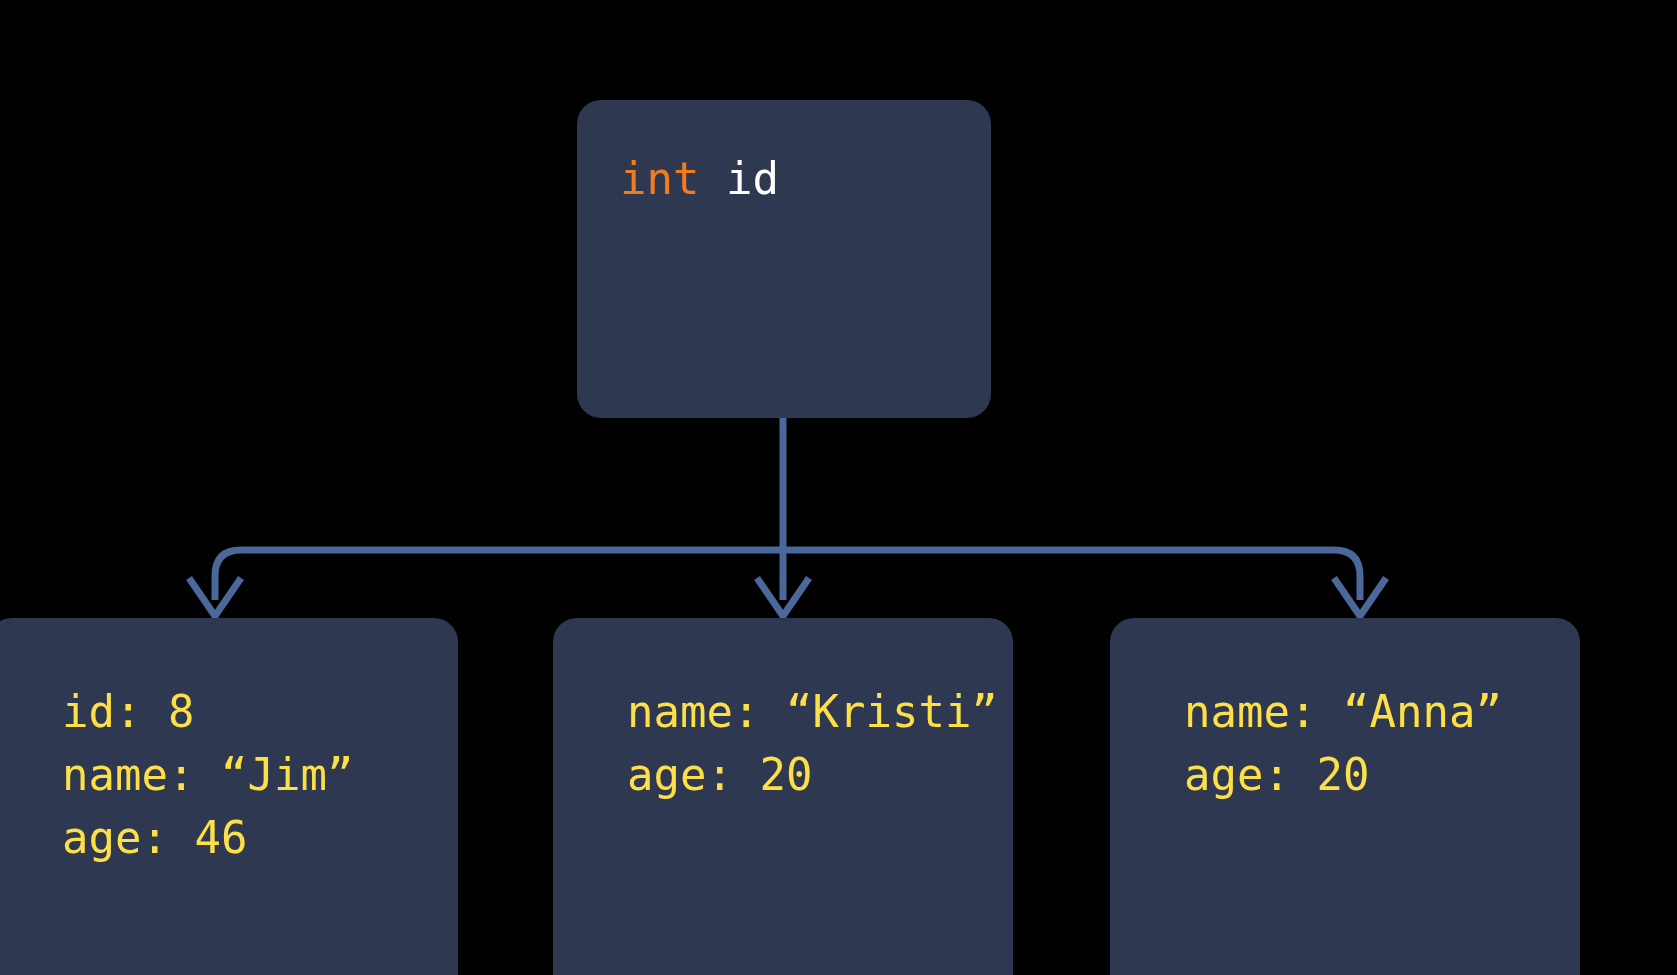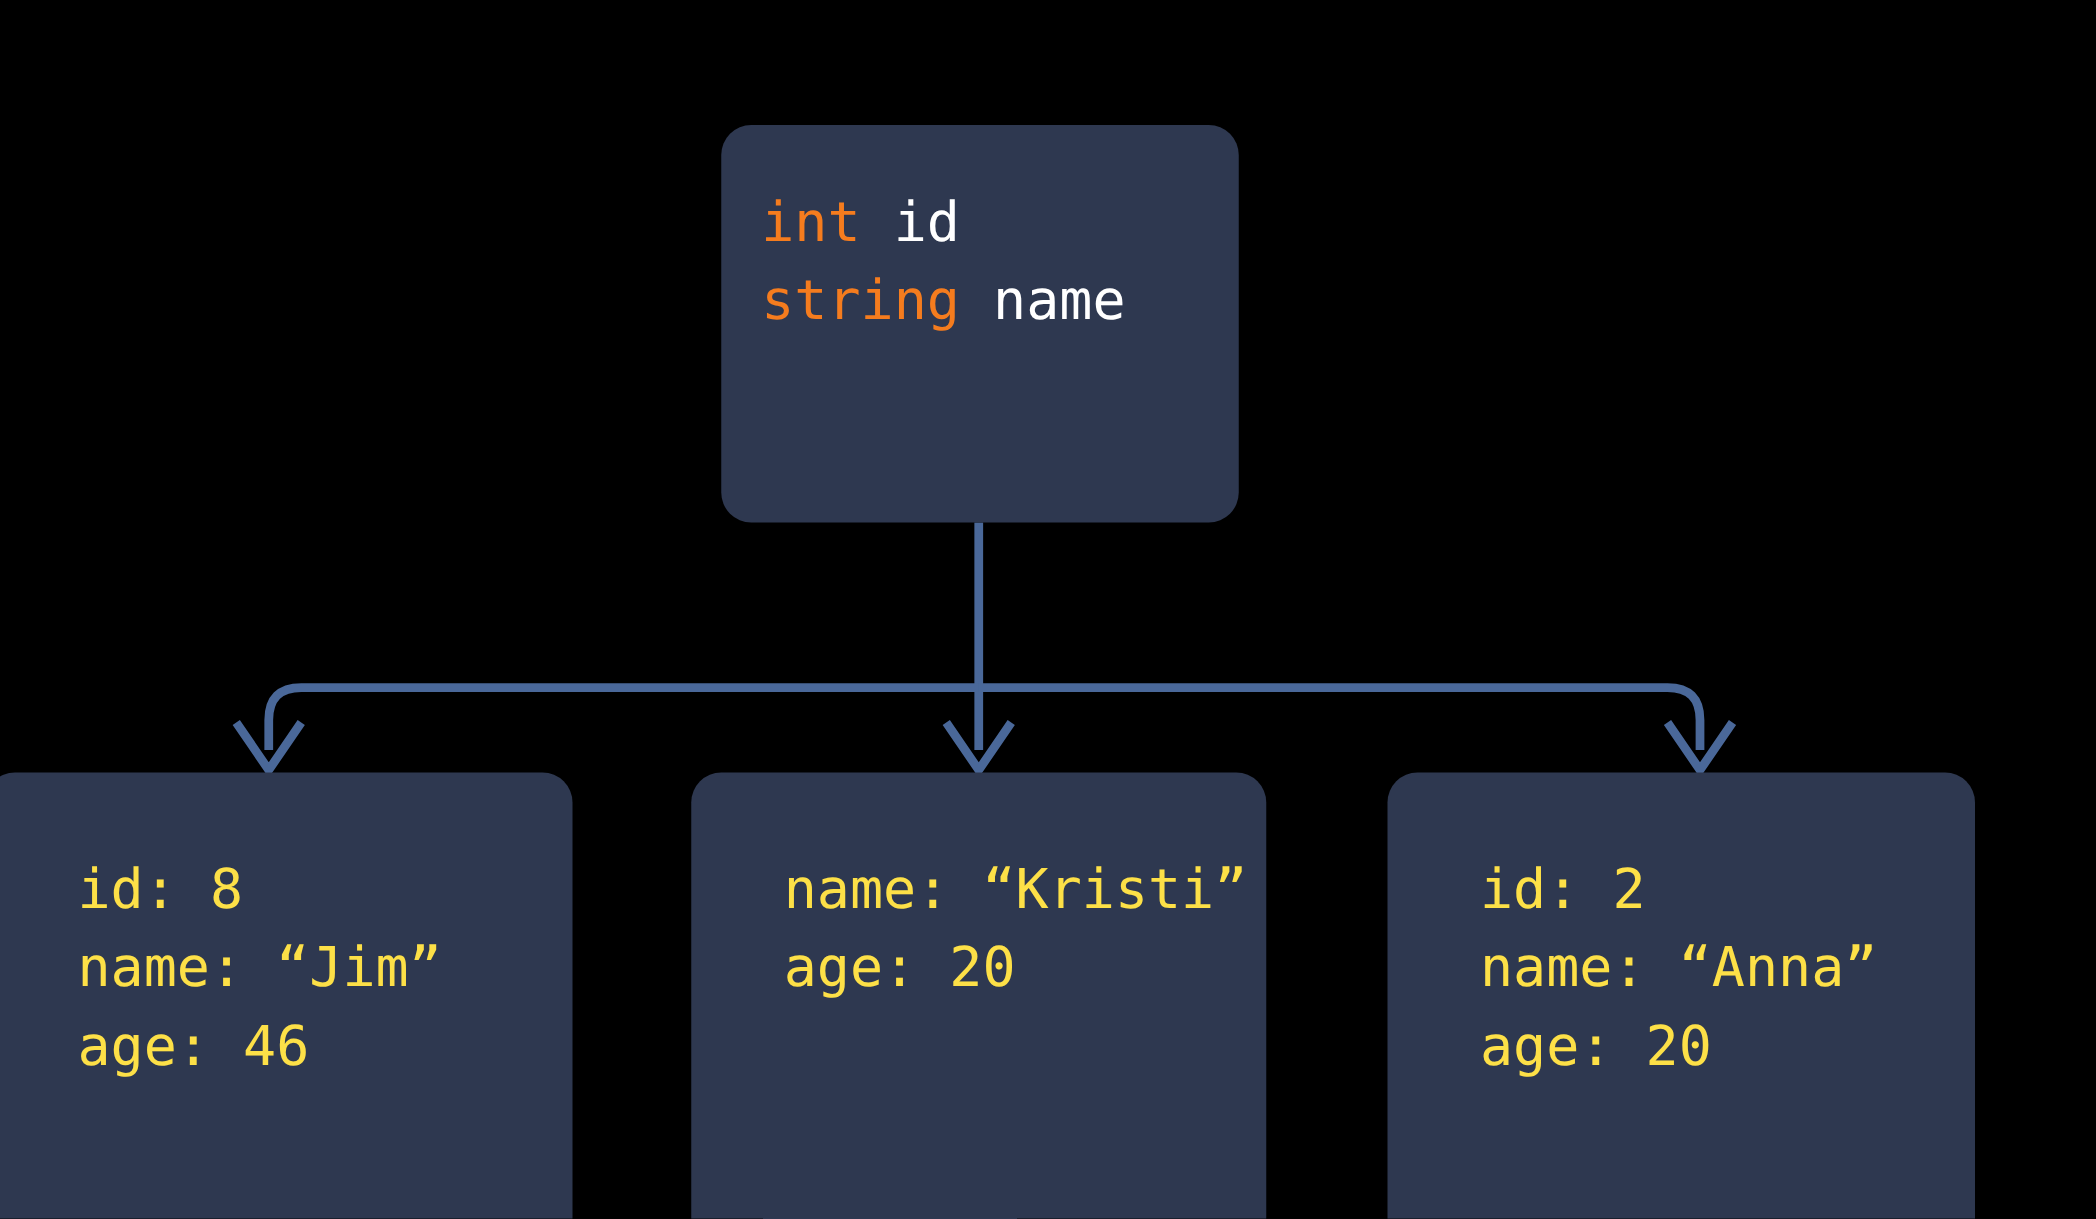--- a/index.html
+++ b/index.html
@@ -37,21 +37,21 @@
     border-radius: 24px;
     box-sizing: border-box;
     overflow: hidden;
   }
 
   .node-root {
     left: 577px;
     top: 100px;
     width: 414px;
     height: 318px;
-    padding: 48px 0 0 32px;
+    padding: 48px 0 0 43px;
   }
 
   .node-child {
     top: 618px;
     height: 380px;           
     padding: 62px 0 0 74px;
   }
 
   .child-0 { left: -12px;   width: 470px; }
   .child-1 { left: 553px;   width: 460px; }
@@ -94,34 +94,32 @@
     <path d="M 189 578 L 215 616 L 241 578" fill="none" stroke="#4a6899" stroke-width="7" stroke-linecap="butt" stroke-linejoin="miter"></path>
 
     <path d="M 757 578 L 783 616 L 809 578" fill="none" stroke="#4a6899" stroke-width="7" stroke-linecap="butt" stroke-linejoin="miter"></path>
 
     <path d="M 1334 578 L 1360 616 L 1386 578" fill="none" stroke="#4a6899" stroke-width="7" stroke-linecap="butt" stroke-linejoin="miter"></path>
   </svg>
 
   <div class="node node-root">
     <div class="decl"><span class="kw">int</span><span class="id"> </span><span class="id">id</span></div>
 
-    <div class="decl"><span class="kw">string</span><span class="id"> </span><span class="id">name</span></div>
 
   </div>
 
   <div class="node node-child child-0">
     <div class="field">id: 8</div>
     <div class="field">name: “Jim”</div>
     <div class="field">age: 46</div>
   </div>
 
   <div class="node node-child child-1">
     <div class="field">name: “Kristi”</div>
     <div class="field">age: 20</div>
   </div>
 
   <div class="node node-child child-2">
-    <div class="field">id: 2</div>
     <div class="field">name: “Anna”</div>
     <div class="field">age: 20</div>
   </div>
 
 </div>
 
 </body></html>

